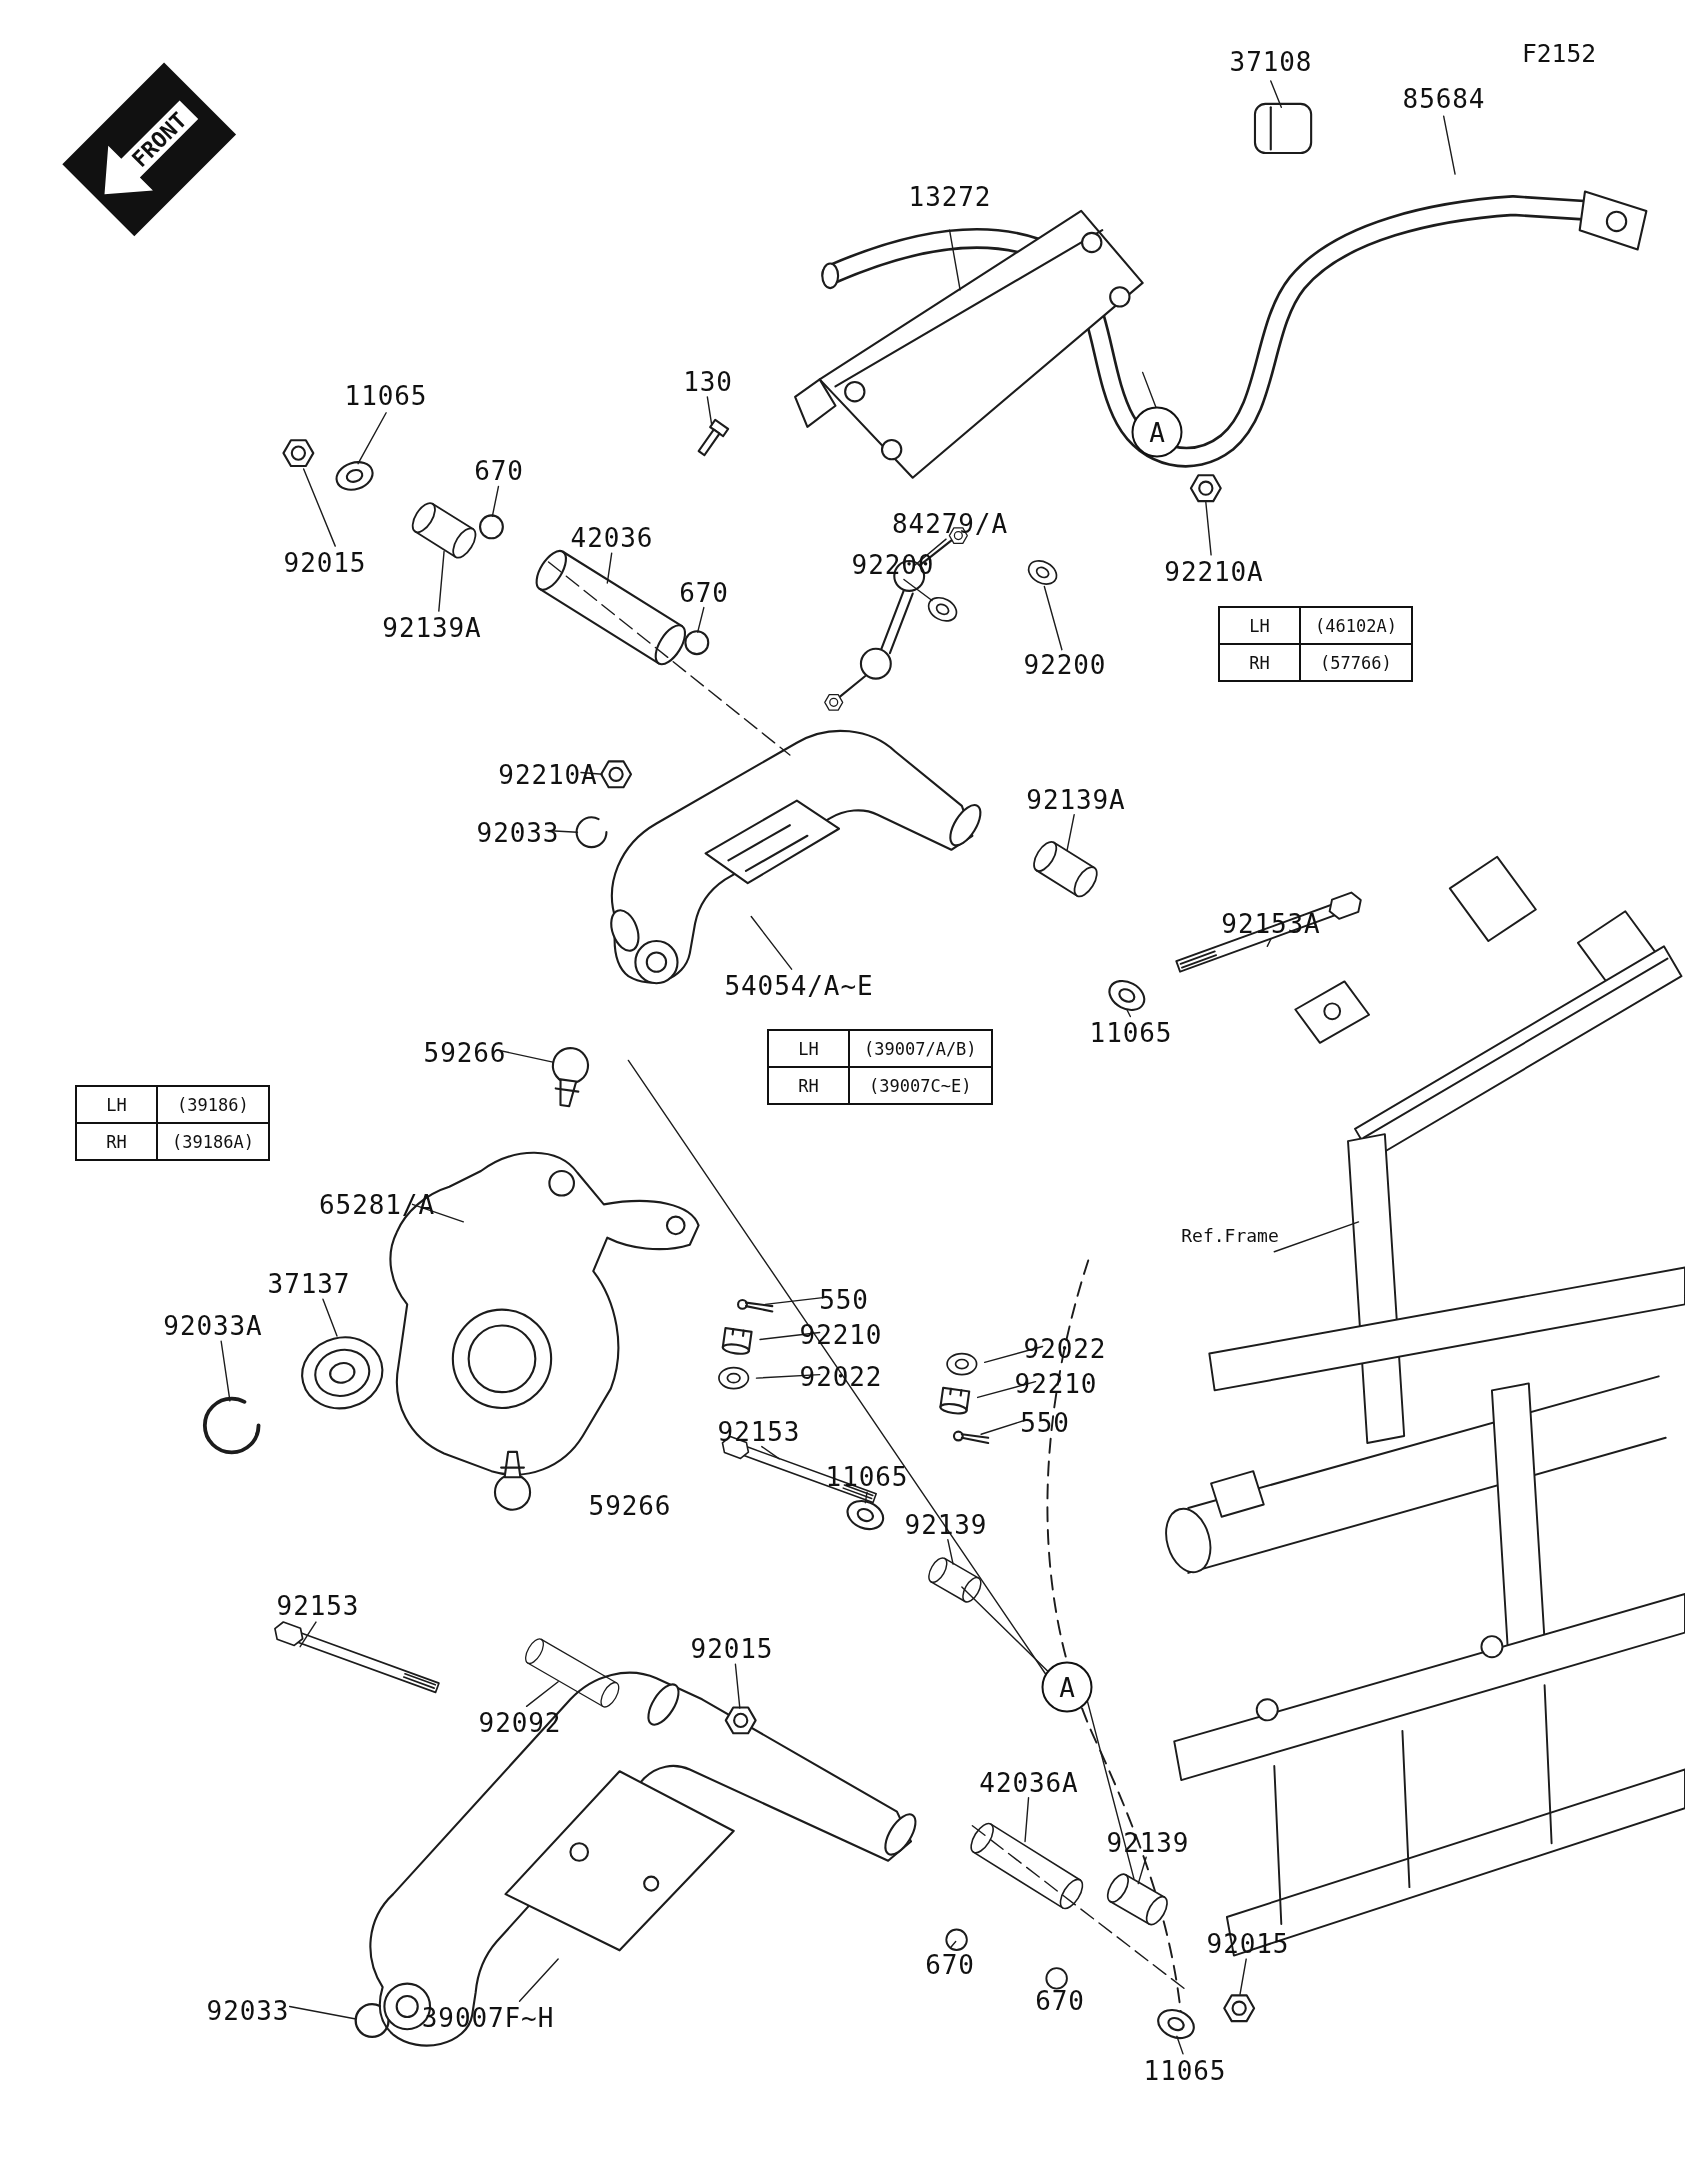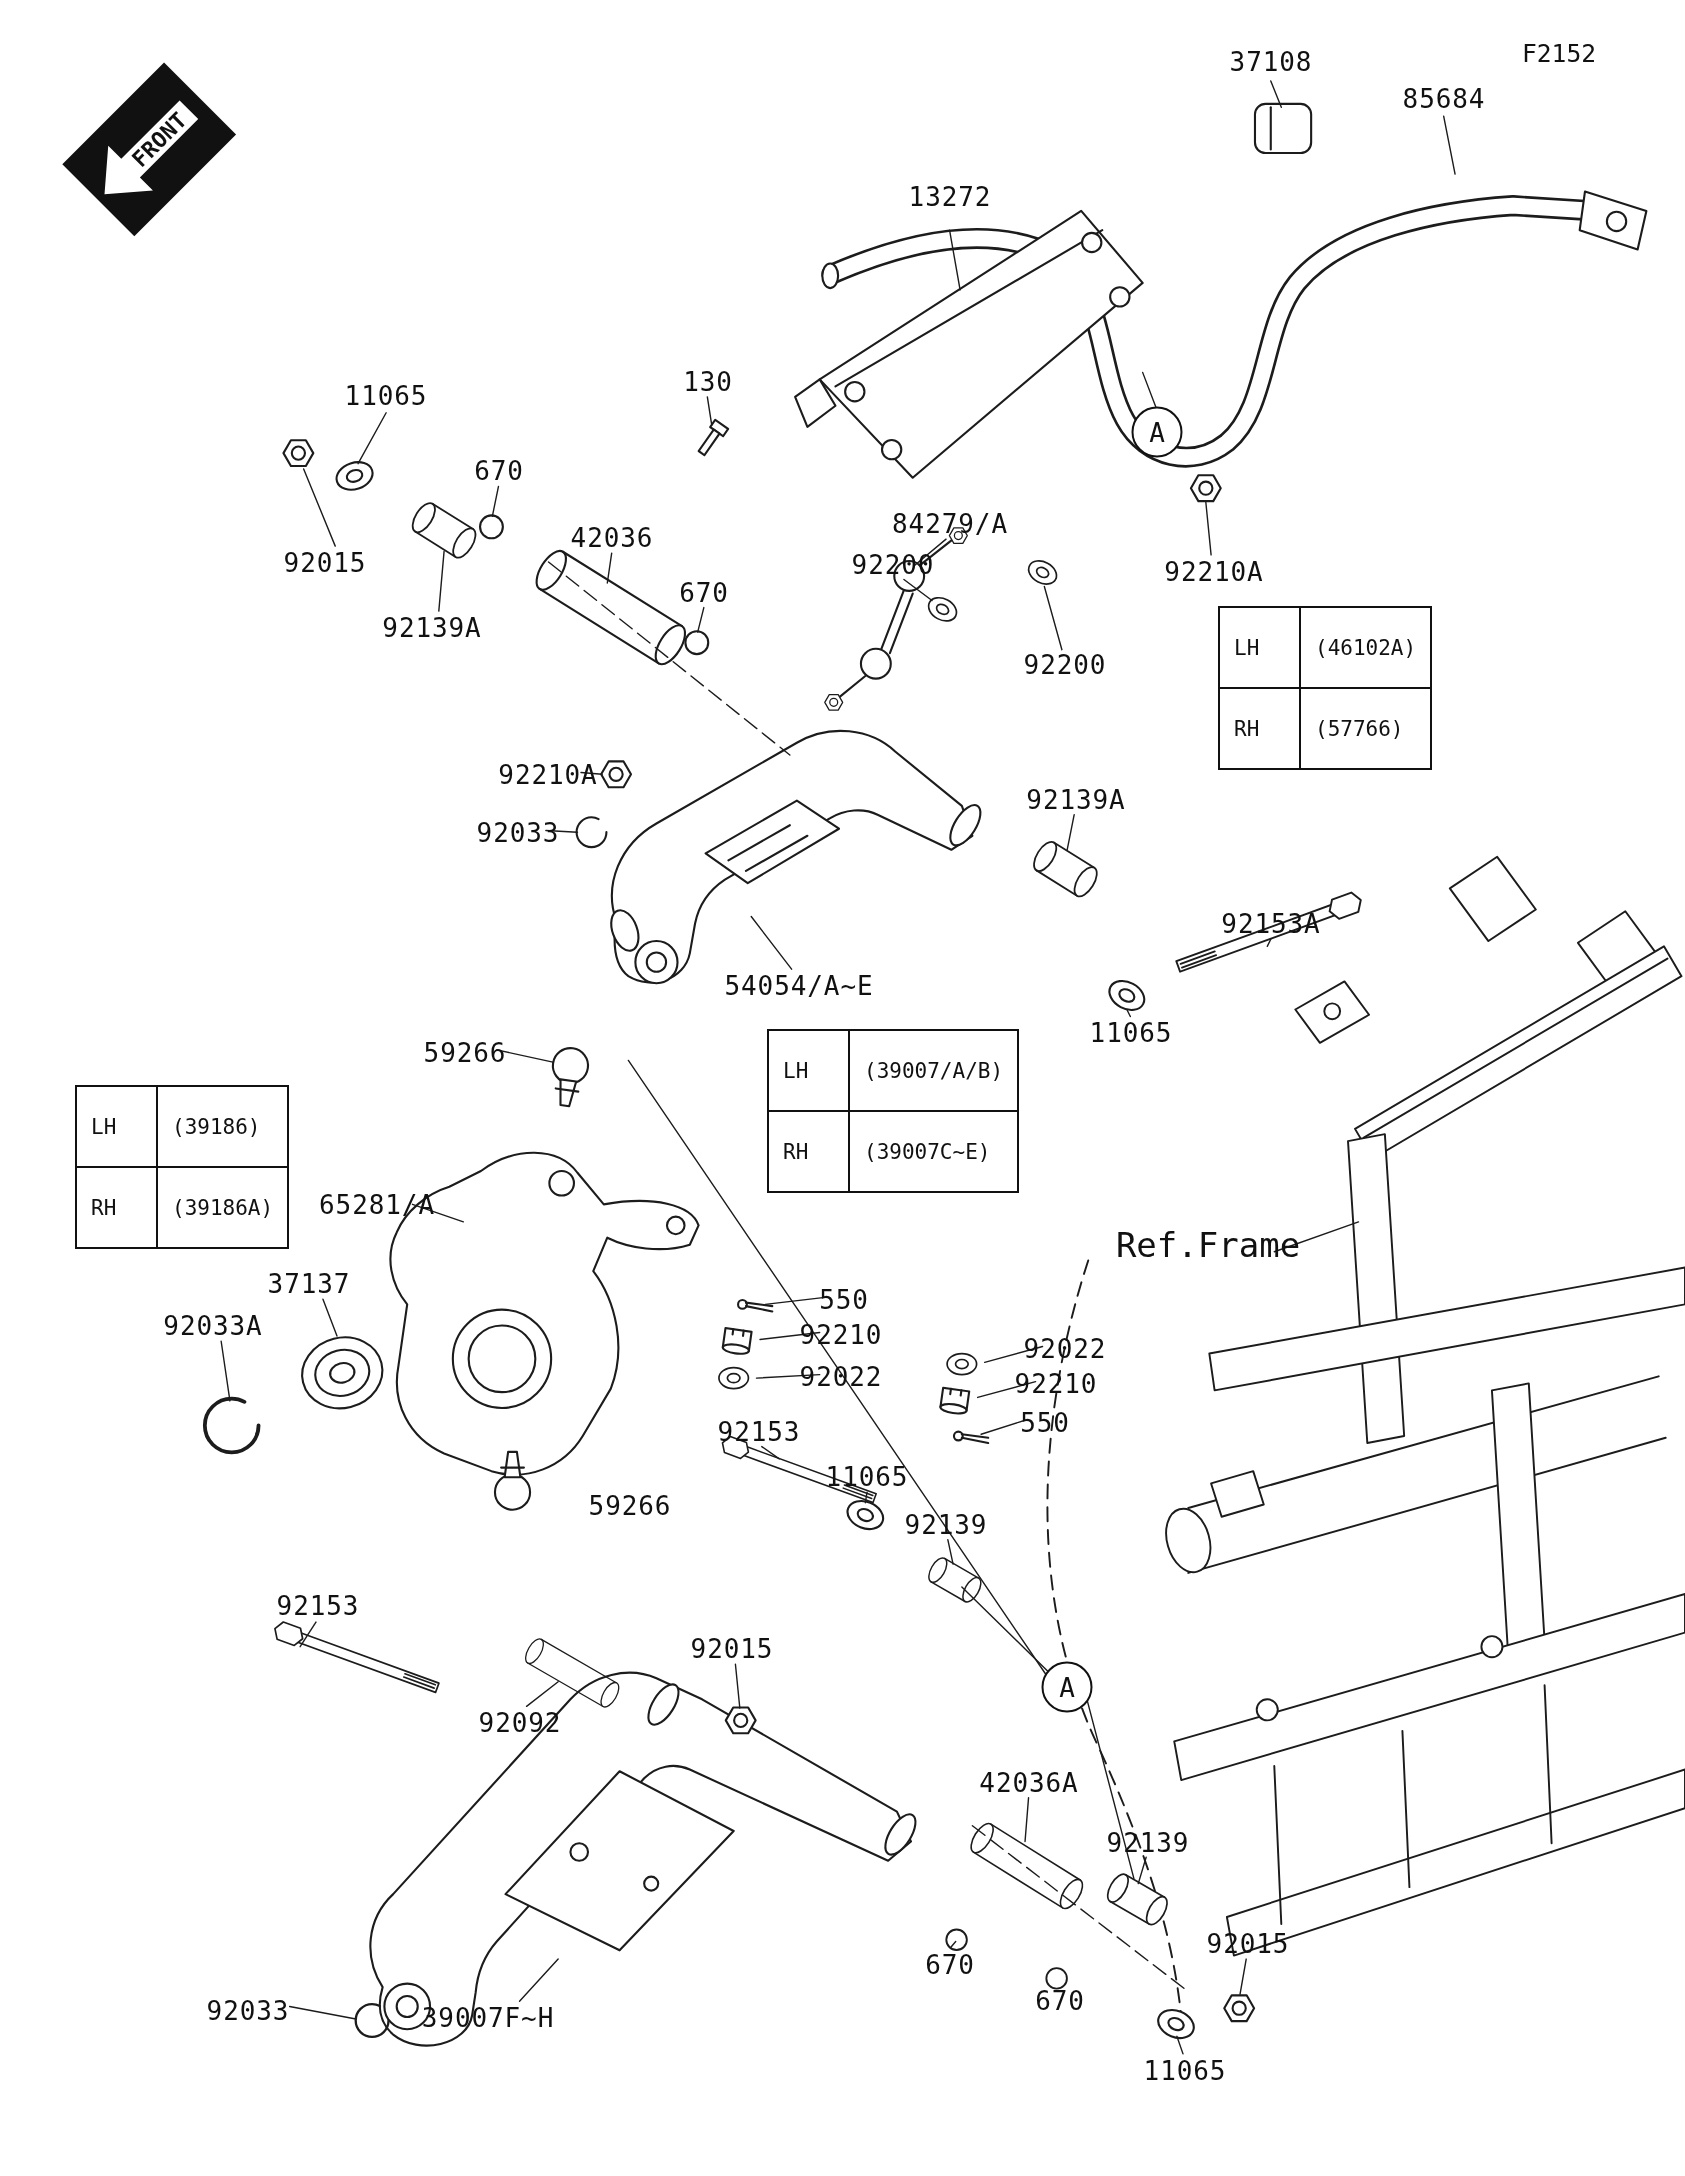--- a/index.html
+++ b/index.html
@@ -7,30 +7,30 @@
     position:relative; width:1685px; height:2177px; background:#fff;
     font-family:"DejaVu Sans Mono","Liberation Mono",monospace;
     color:#111; overflow:hidden;
   }
   svg.art { position:absolute; left:0; top:0; width:1685px; height:2177px; }
   .lbl {
     position:absolute; transform:translateX(-50%);
     font-size:26px; line-height:30px; white-space:nowrap; letter-spacing:0.9px;
   }
   .figcode { position:absolute; transform:translateX(-50%); font-size:24.6px; }
-  .refframe { position:absolute; transform:translateX(-50%); font-size:34px; }
+  .refframe { position:absolute; transform:translateX(-50%); font-size:18px;margin-left:22px; }
   .marker {
     position:absolute; width:47px; height:47px; border:2.6px solid #111;
     border-radius:50%; background:#fff; display:flex; align-items:center;
     justify-content:center; font-size:26px; transform:translate(-50%,-50%);
   }
   table.lhrh { position:absolute; border-collapse:collapse; background:#fff; }
   table.lhrh td {
-    border:2.6px solid #111; font-size:21px; text-align:left;
-    padding:23px 14px; height:33px; white-space:nowrap;
+    border:2.6px solid #111; font-size:17px; text-align:center;
+    padding:1px 14px; height:33px; white-space:nowrap;
   }
   table.lhrh td.side { min-width:51px; }
 </style>
 </head>
 <body>
 
 <div class="canvas">
 
   <svg class="art" viewBox="0 0 1920 2480" stroke="#1c1c1c" stroke-width="2.4" fill="none" stroke-linejoin="round" stroke-linecap="round">
 

